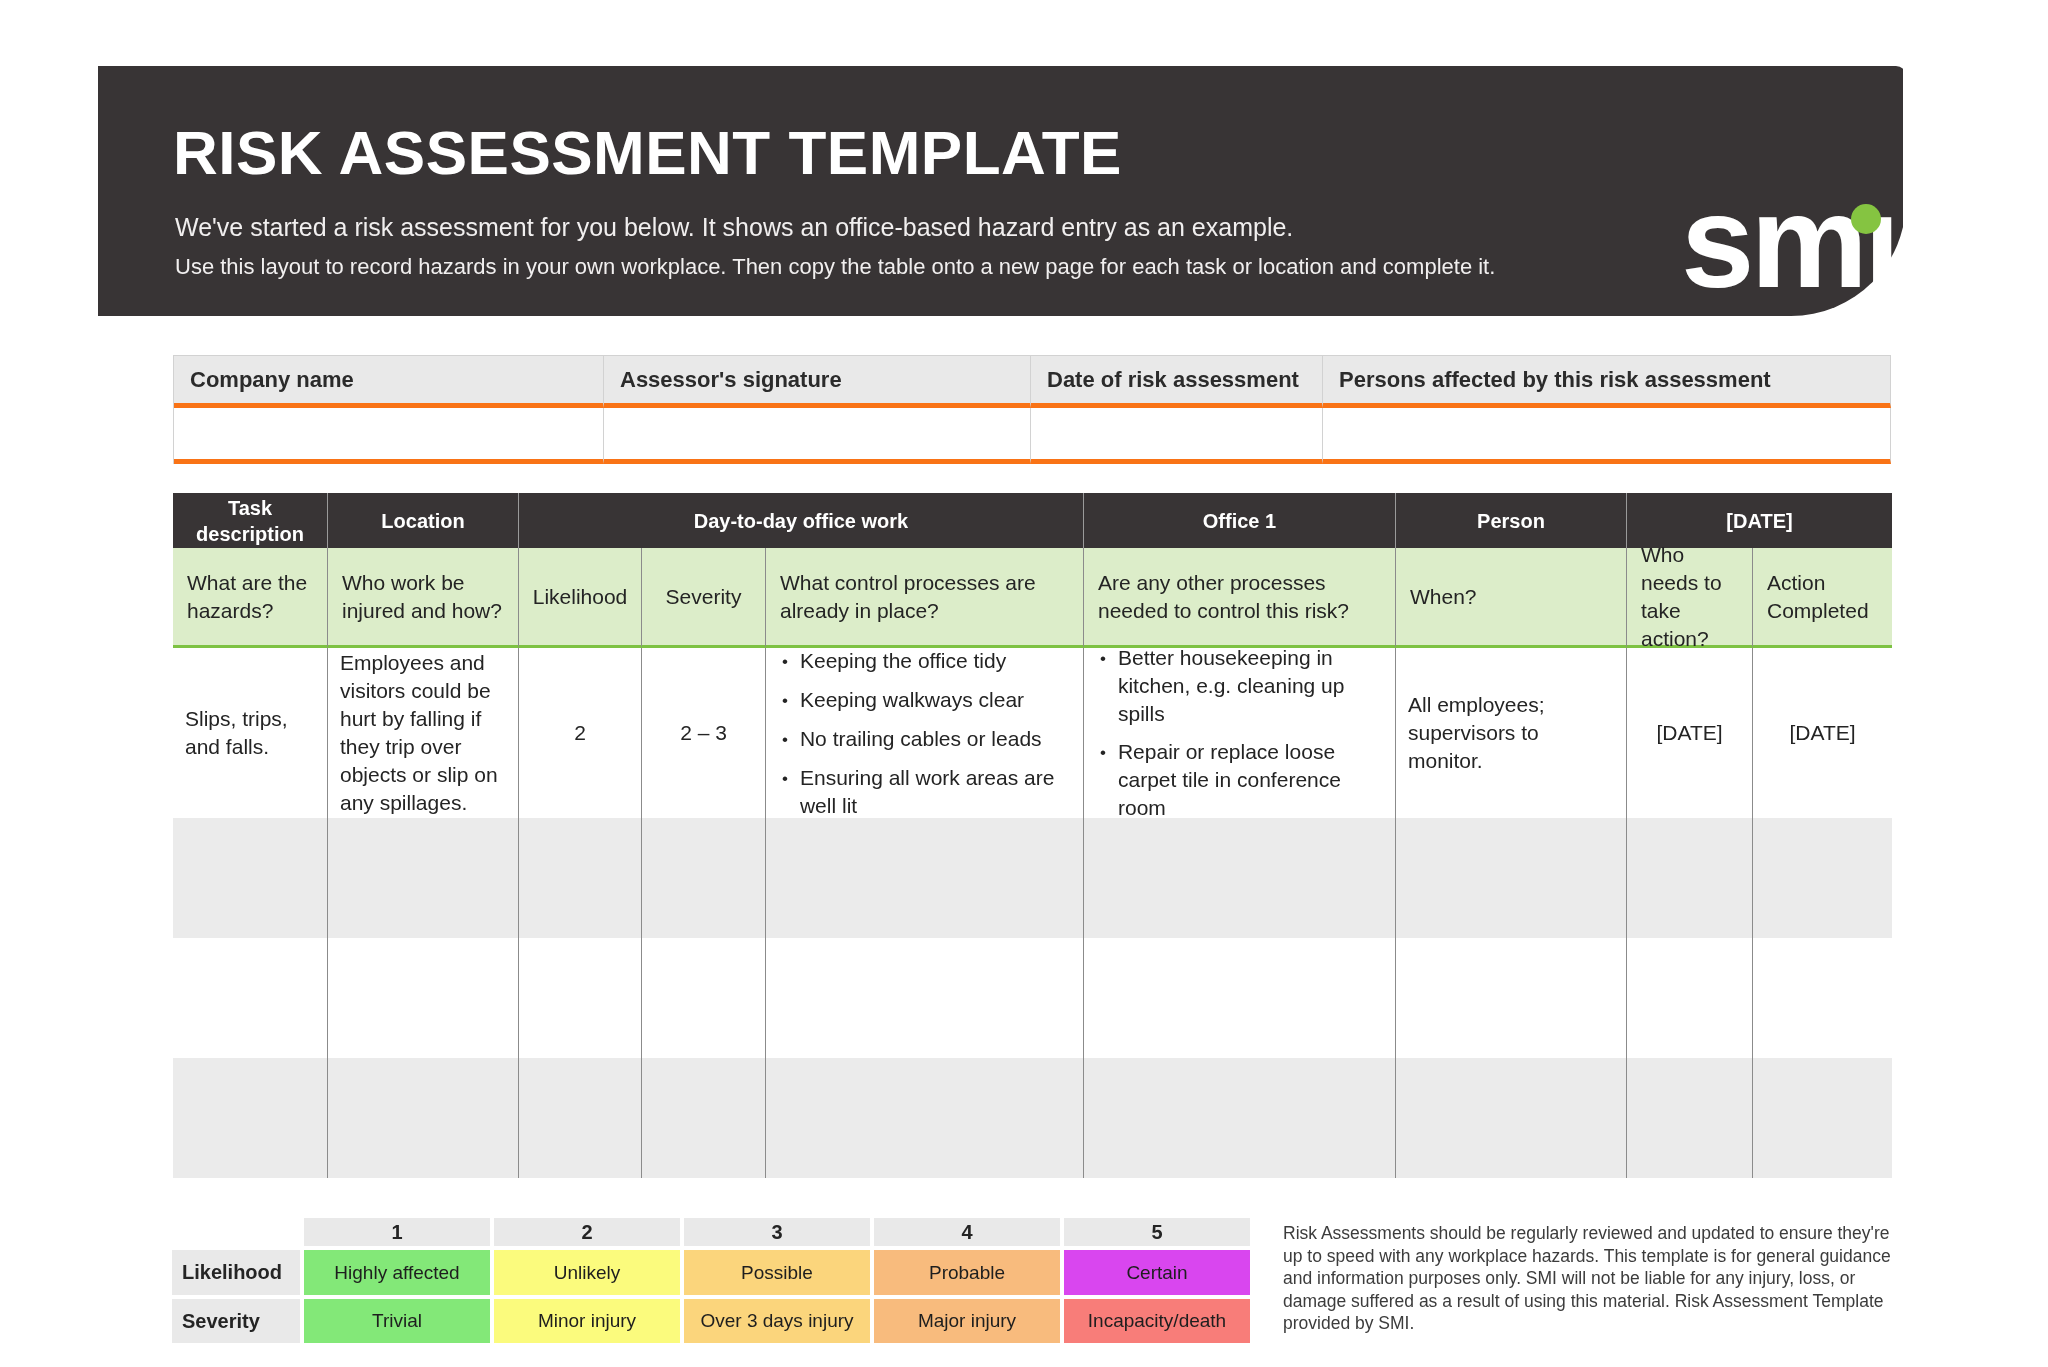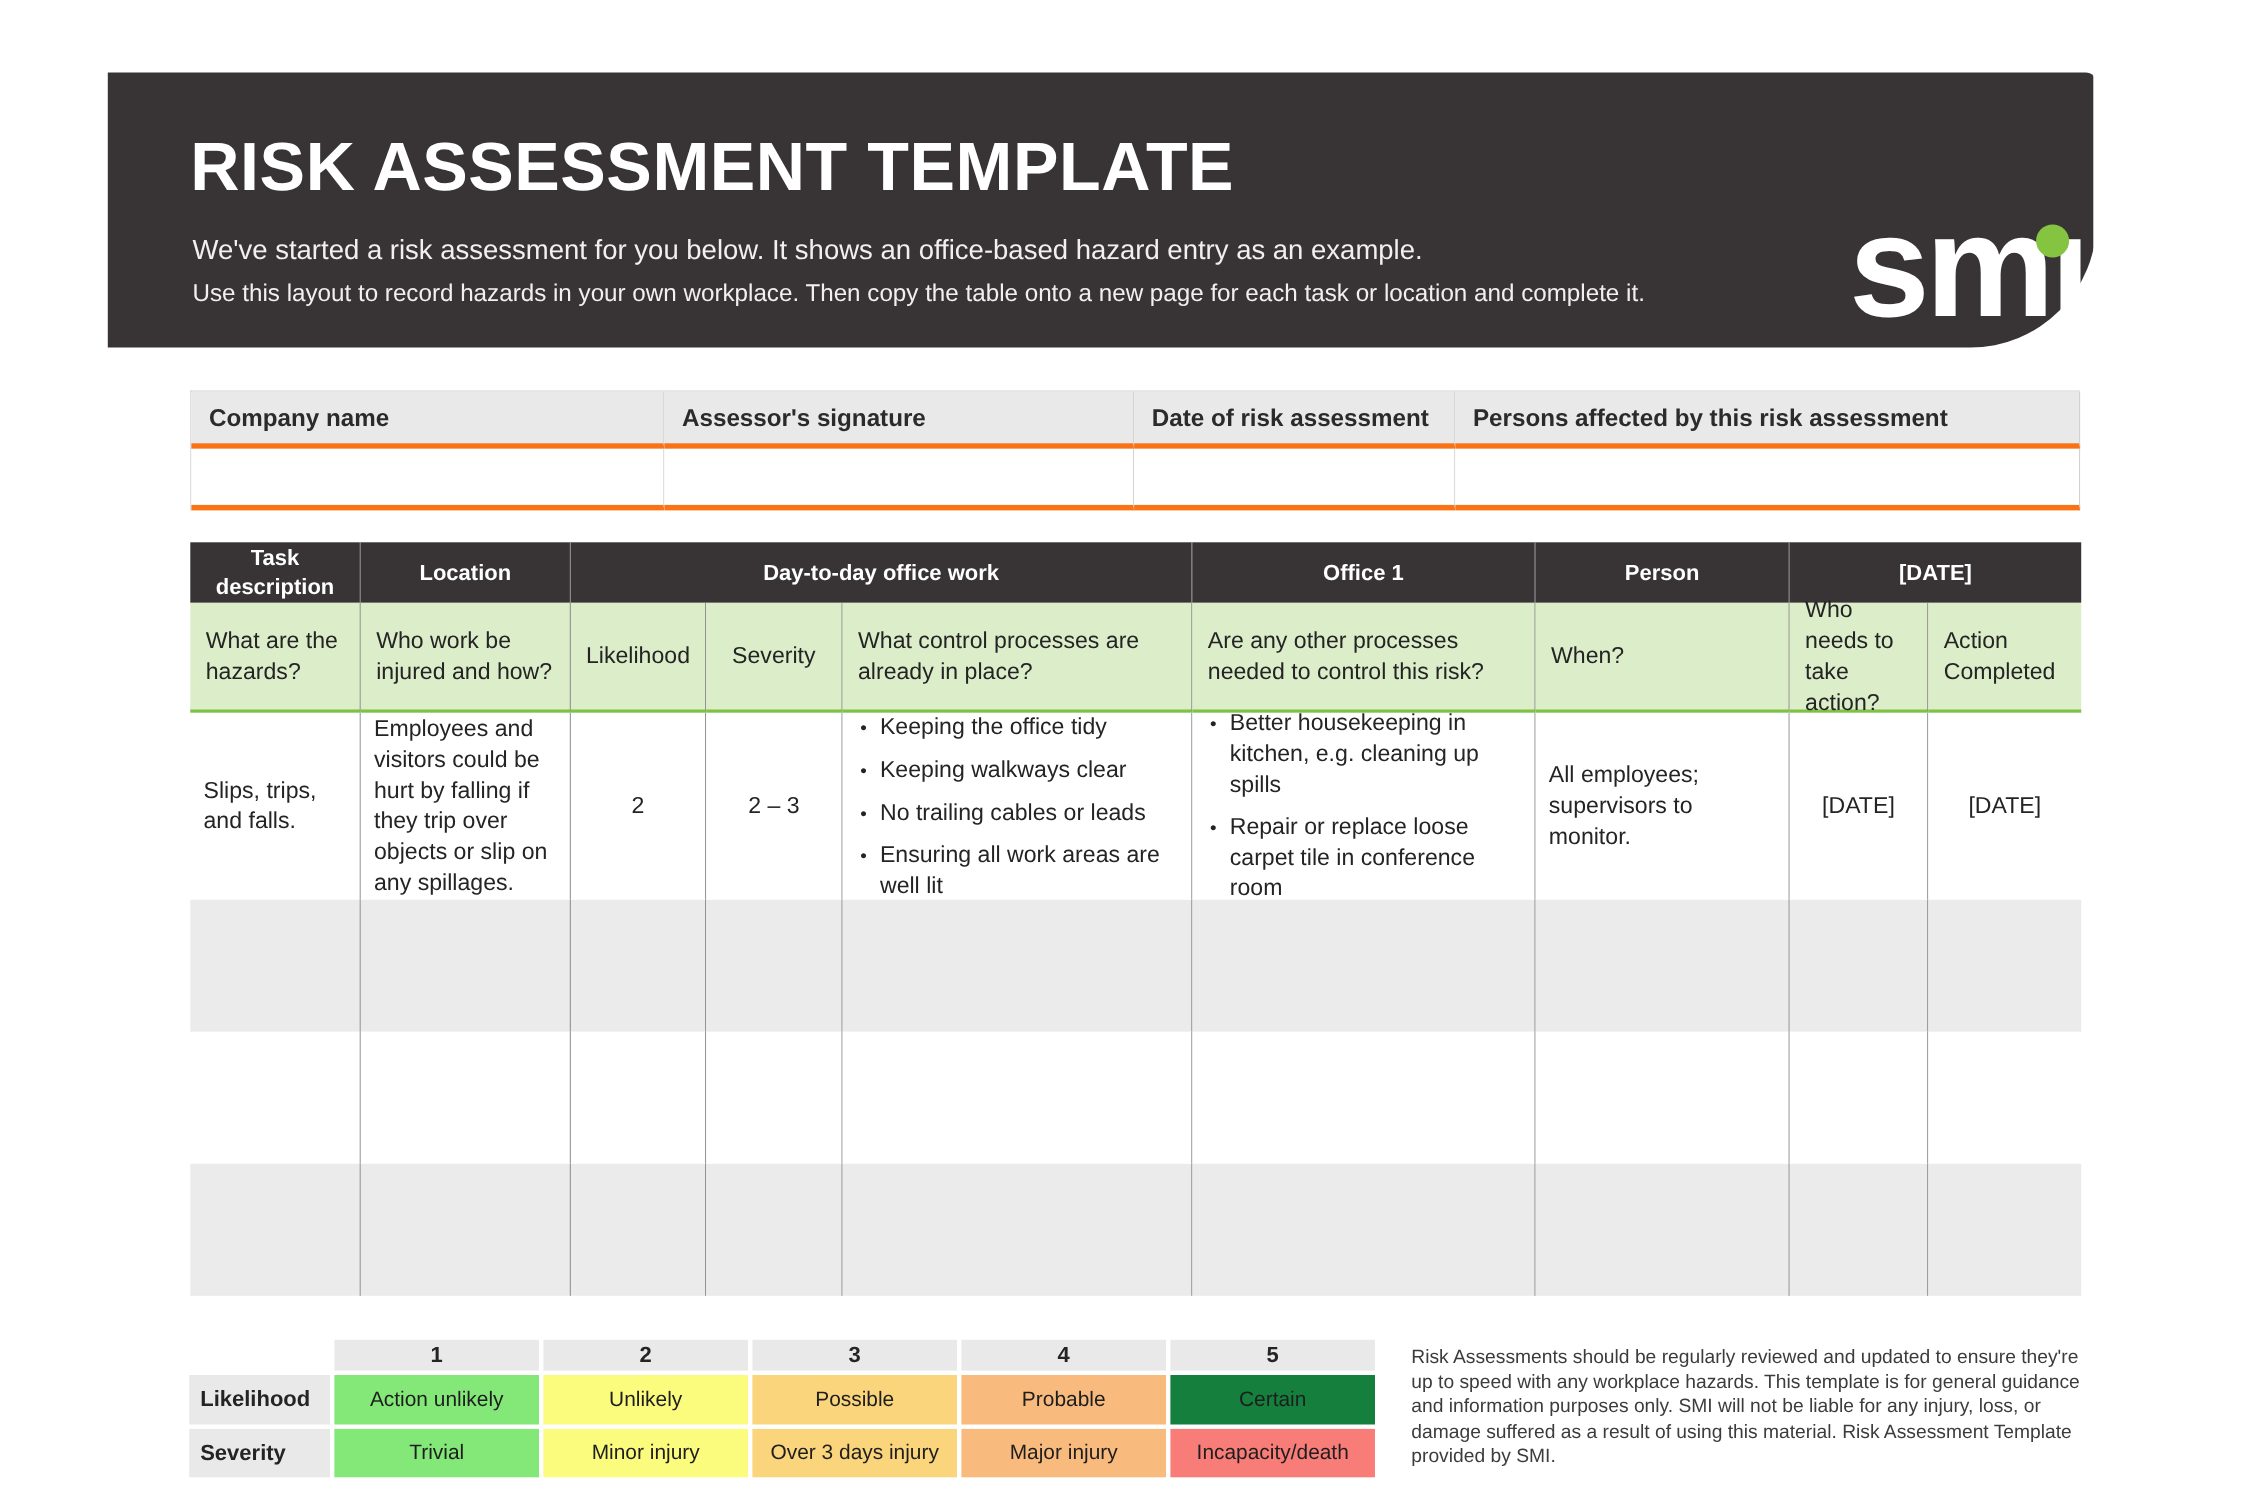--- a/index.html
+++ b/index.html
@@ -190,25 +190,25 @@
 
   <div class="legend">
     <div class="blank"></div>
     <div class="num">1</div>
     <div class="num">2</div>
     <div class="num">3</div>
     <div class="num">4</div>
     <div class="num">5</div>
 
     <div class="lab">Likelihood</div>
-    <div class="sw" style="background-color: rgb(131, 232, 120);">Action unlikely</div>
+    <div class="sw" style="background-color: rgb(131, 232, 120);">Highly affected</div>
     <div class="sw" style="background-color: rgb(251, 251, 125);">Unlikely</div>
     <div class="sw" style="background-color: rgb(251, 213, 124);">Possible</div>
     <div class="sw" style="background-color: rgb(248, 187, 125);">Probable</div>
-    <div class="sw" style="background-color: #15803d;">Certain</div>
+    <div class="sw" style="background-color: #d946ef;">Certain</div>
 
     <div class="lab">Severity</div>
     <div class="sw" style="background-color: rgb(131, 232, 120);">Trivial</div>
     <div class="sw" style="background-color: rgb(251, 251, 125);">Minor injury</div>
     <div class="sw" style="background-color: rgb(251, 213, 124);">Over 3 days injury</div>
     <div class="sw" style="background-color: rgb(248, 187, 125);">Major injury</div>
     <div class="sw" style="background-color: rgb(248, 125, 121);">Incapacity/death</div>
   </div>
 
   <div class="footnote">Risk Assessments should be regularly reviewed and updated to ensure they're up to speed with any workplace hazards. This template is for general guidance and information purposes only. SMI will not be liable for any injury, loss, or damage suffered as a result of using this material. Risk Assessment Template provided by SMI.</div>

